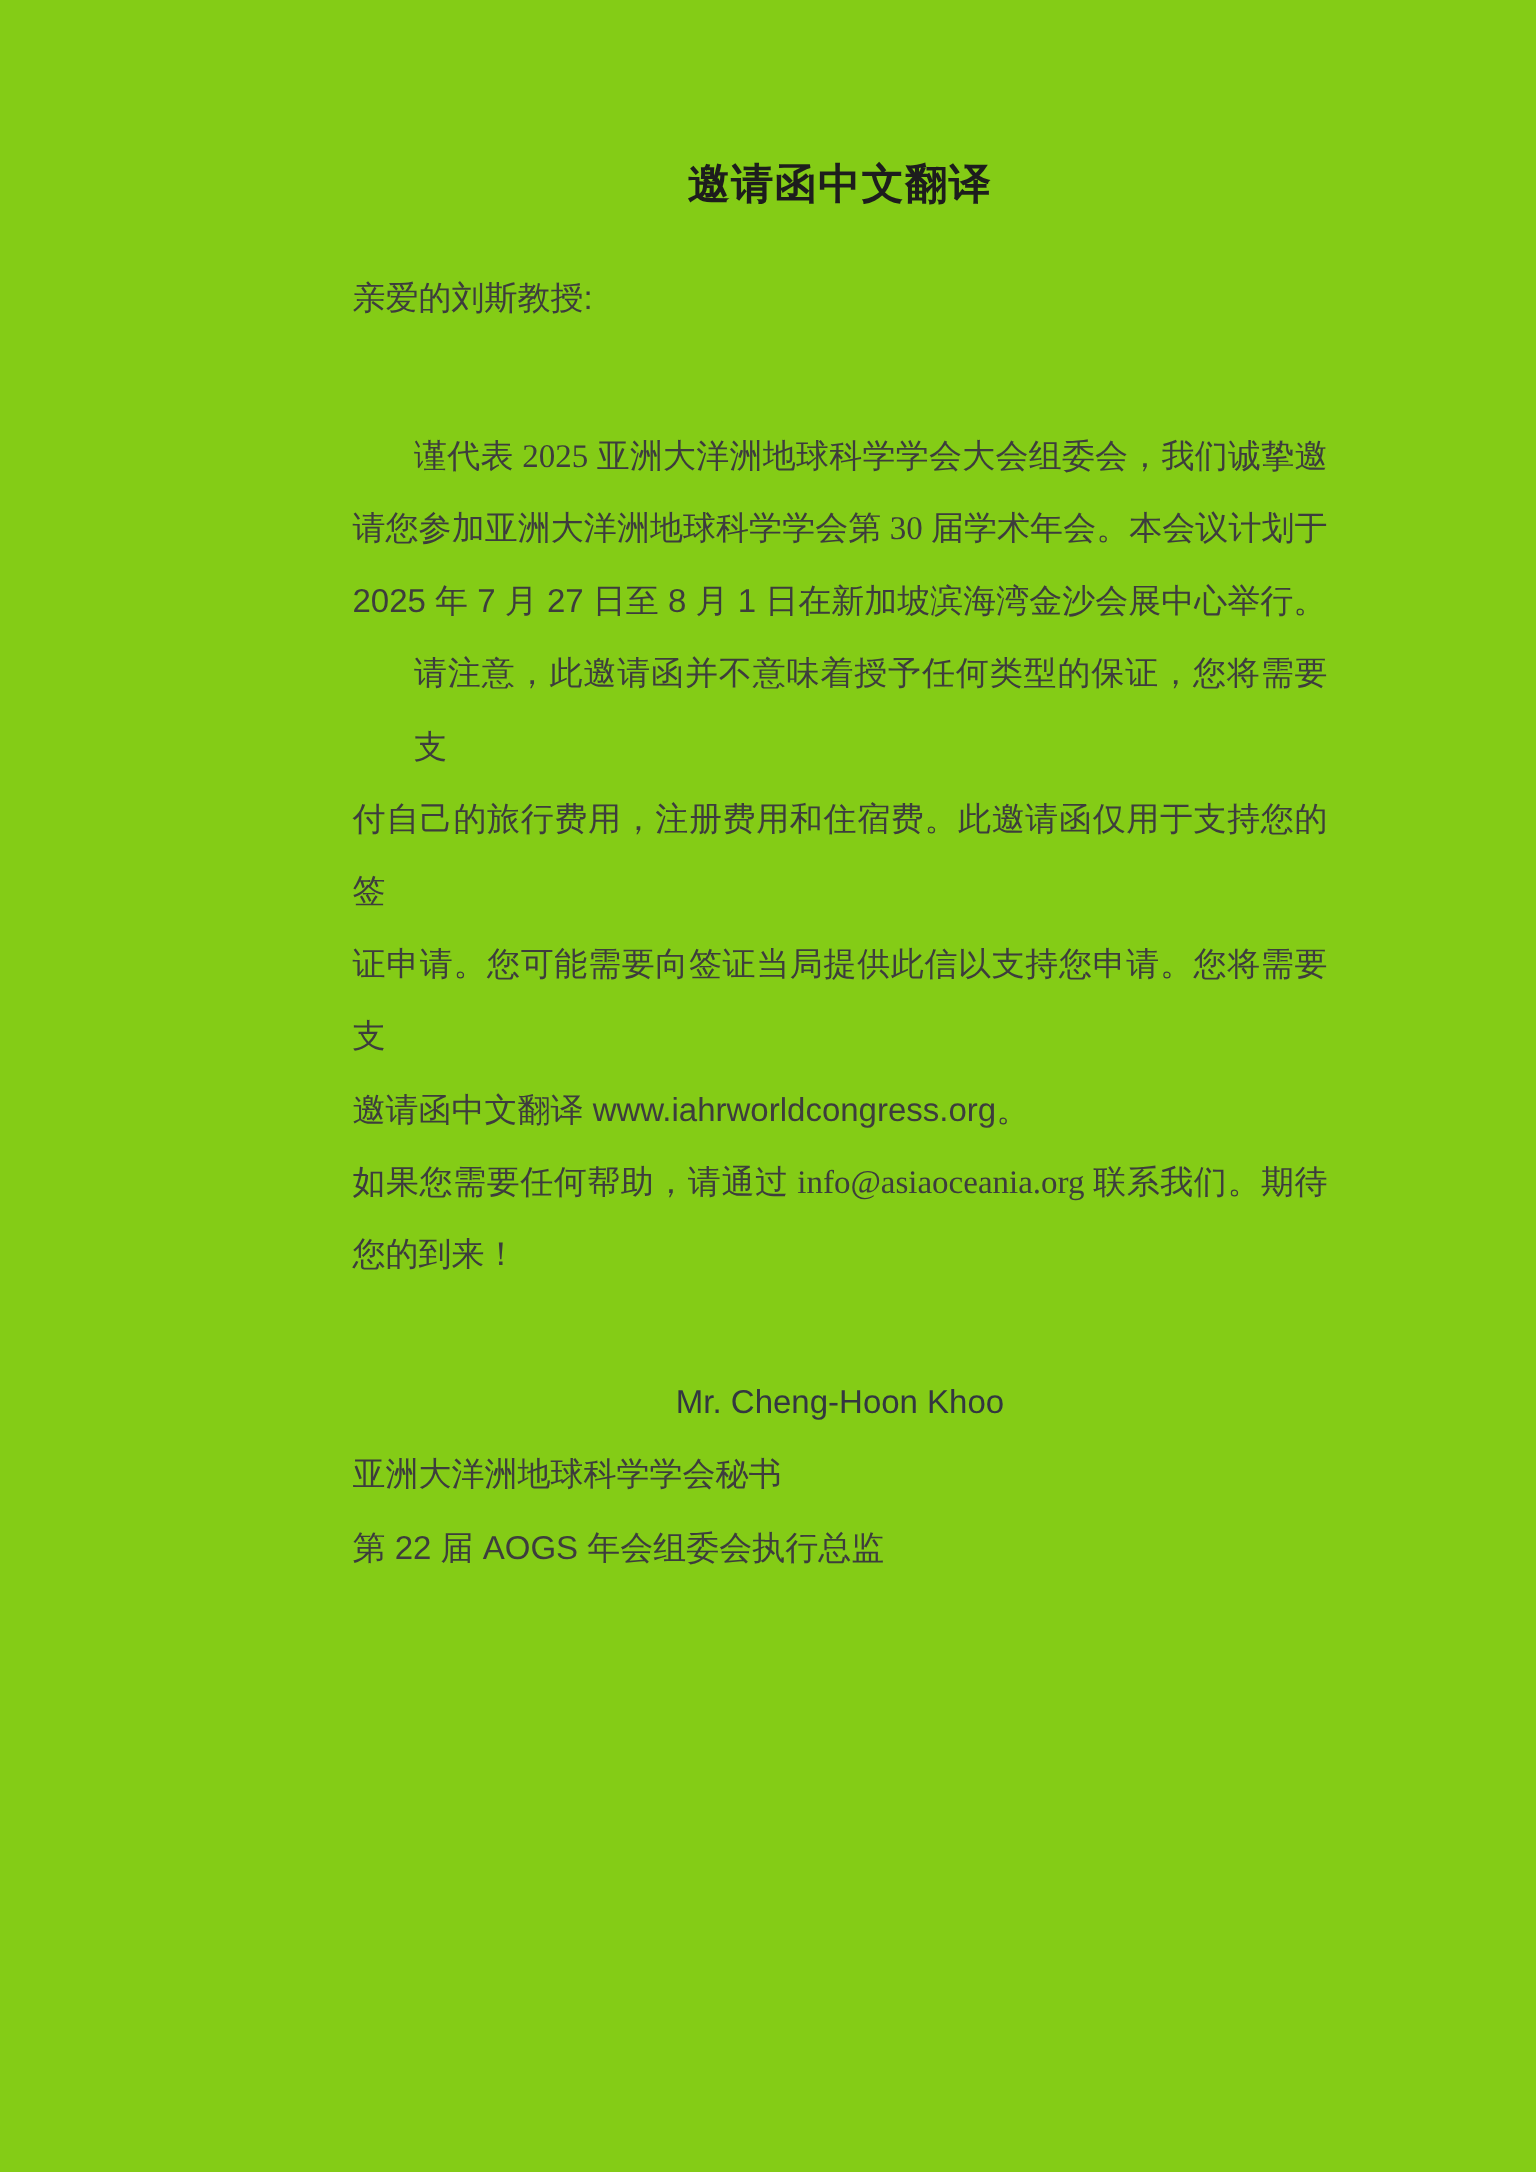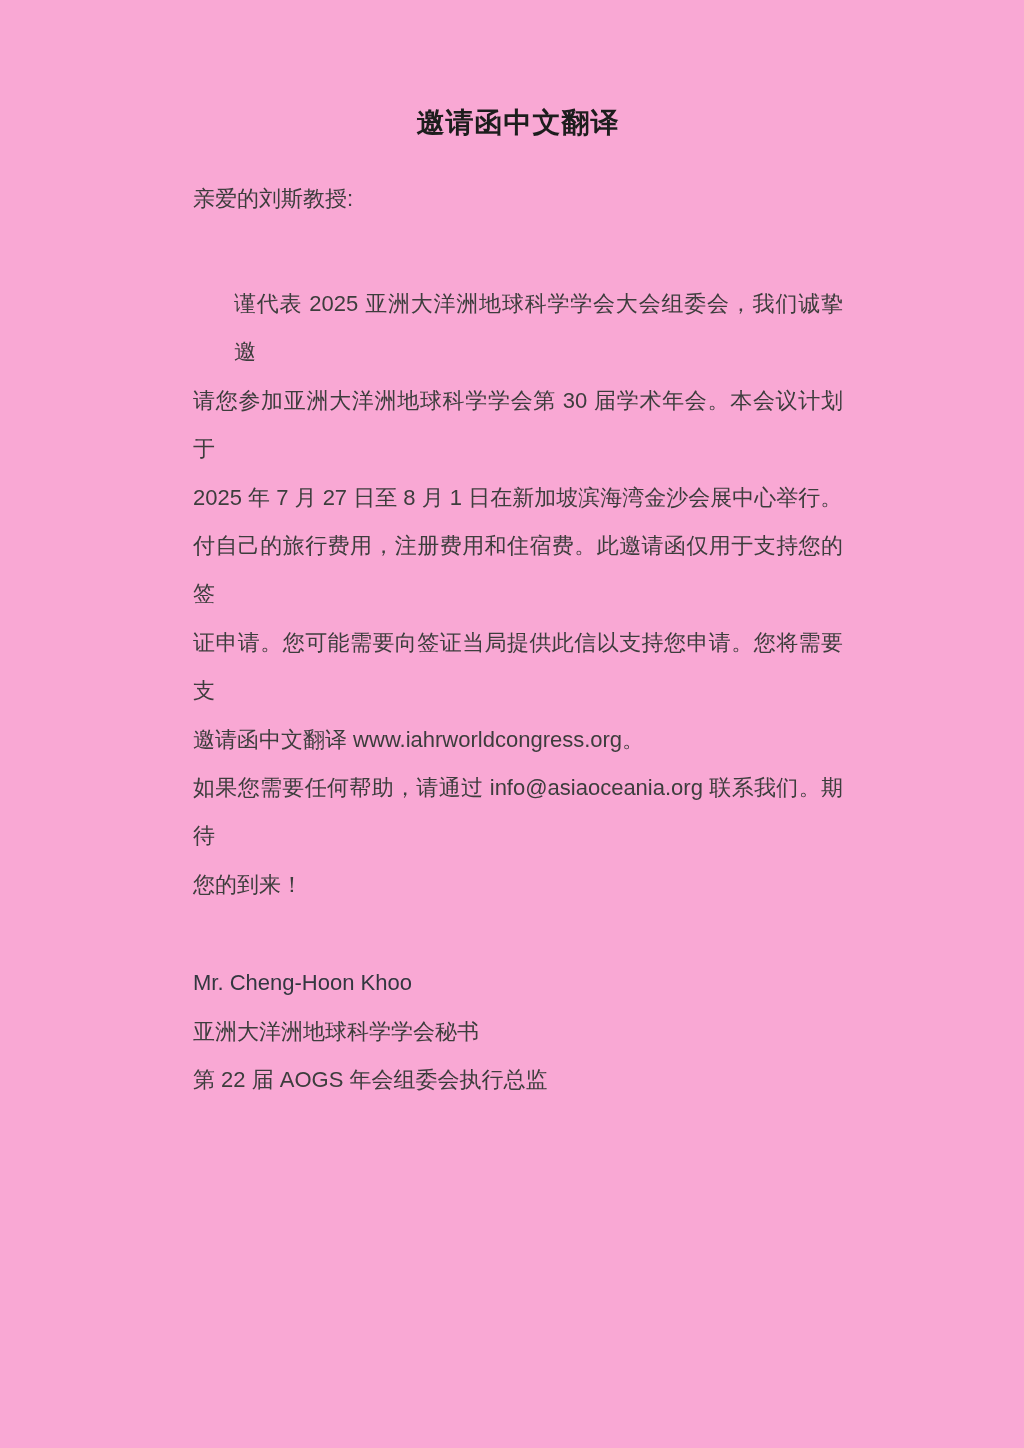--- a/index.html
+++ b/index.html
@@ -2,24 +2,25 @@
 <html><head>
 <meta charset="utf-8">
 <style>
   * { margin: 0; padding: 0; box-sizing: border-box; }
   html, body { background: #ffffff; }
   .page {
     position: relative;
     width: 1024px;
     height: 1448px;
     margin: 0 auto;
-    background: #f9a8d4;
+    background: #84cc16;
     font-family: "Liberation Sans", "DejaVu Sans", sans-serif;
     color: #3d3d3d;
     overflow: hidden;
+    padding-left: 42px;
   }
   .content {
     padding-top: 106px;
     padding-left: 193px;
     width: 843px; 
   }
   .doc-title {
     width: 650px;
     text-align: center;
     font-size: 28px;
@@ -40,48 +41,51 @@
     line-height: 48.4px;
   }
   .body-line {
     width: 650px;
     white-space: nowrap;
   }
   .body-line.justify {
     white-space: normal;
     text-align: justify;
     text-align-last: justify;
+    font-family: Liberation Serif, serif;
   }
   .body-line.indent {
     padding-left: 41px;
   }
   .signature-block {
     margin-top: 50px;
     font-size: 22px;
     line-height: 48.4px;
   }
   .signature-name {
     color: #333740;
     font-size: 22px;
+    text-align: center;
   }
 </style>
 </head>
 <body>
 
 <div class="page">
   <div class="content">
 
     <div class="doc-title">邀请函中文翻译</div>
 
     <div class="salutation">亲爱的刘斯教授:</div>
 
     <div class="body-block">
       <div class="body-line justify indent">谨代表 2025 亚洲大洋洲地球科学学会大会组委会，我们诚挚邀</div>
       <div class="body-line justify">请您参加亚洲大洋洲地球科学学会第 30 届学术年会。本会议计划于</div>
       <div class="body-line">2025 年 7 月 27 日至 8 月 1 日在新加坡滨海湾金沙会展中心举行。</div>
+      <div class="body-line justify indent">请注意，此邀请函并不意味着授予任何类型的保证，您将需要支</div>
       <div class="body-line justify">付自己的旅行费用，注册费用和住宿费。此邀请函仅用于支持您的签</div>
       <div class="body-line justify">证申请。您可能需要向签证当局提供此信以支持您申请。您将需要支</div>
       <div class="body-line">邀请函中文翻译 www.iahrworldcongress.org。</div>
       <div class="body-line justify">如果您需要任何帮助，请通过 info@asiaoceania.org 联系我们。期待</div>
       <div class="body-line">您的到来！</div>
     </div>
 
     <div class="signature-block">
       <div class="signature-name">Mr. Cheng-Hoon Khoo</div>
       <div class="signature-role">亚洲大洋洲地球科学学会秘书</div>

